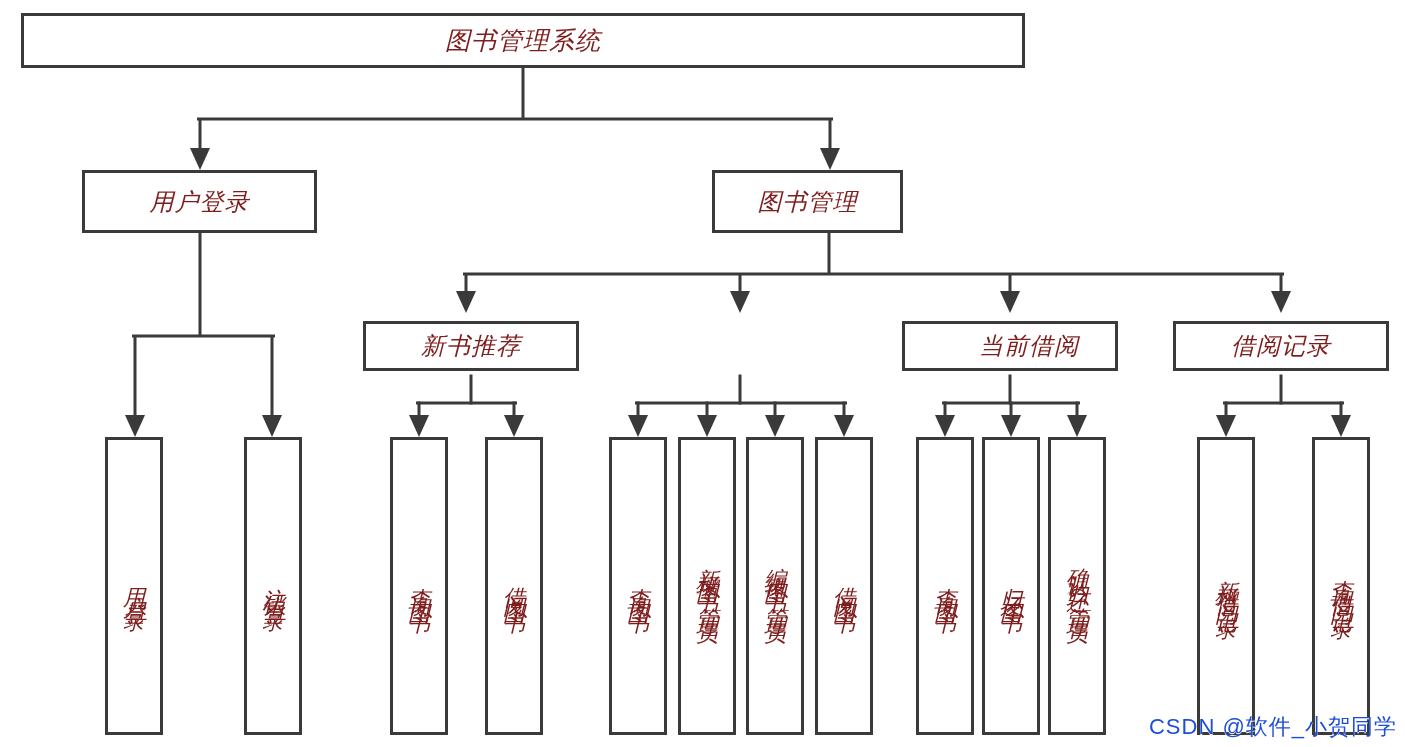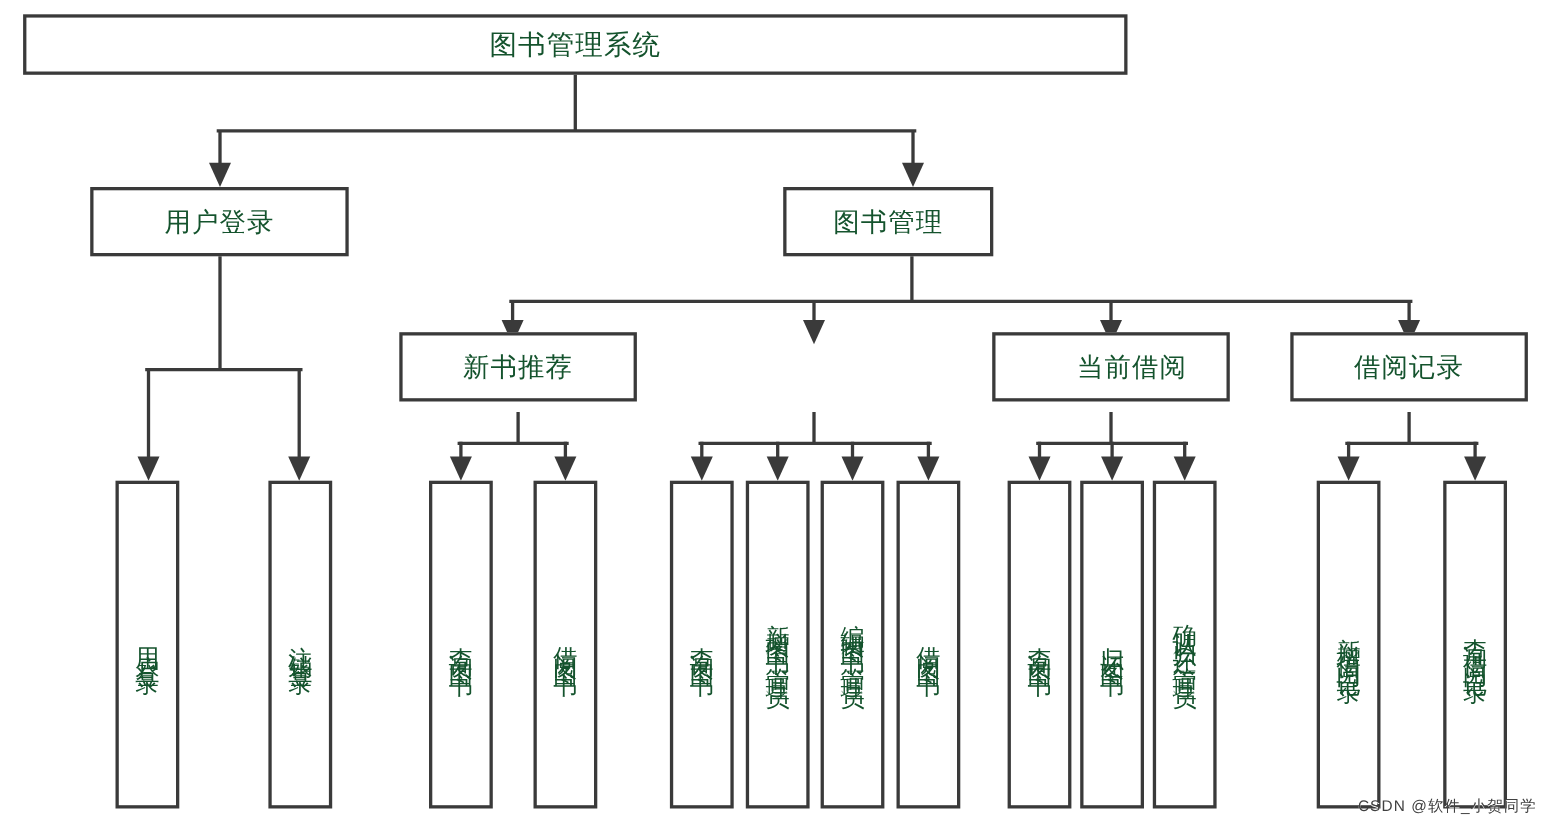--- a/index.html
+++ b/index.html
@@ -24,40 +24,41 @@
     pointer-events: none;
   }
   .node {
     position: absolute;
     box-sizing: border-box;
     border: 3px solid #3a3a3a;
     background: #ffffff;
     display: flex;
     align-items: center;
     justify-content: center;
-    color: #14532d;
+    color: #7f1d1d;
     z-index: 2;
+    font-style: italic;
   }
   .node.root   { font-size: 25px; letter-spacing: 1px; }
   .node.branch { font-size: 24px; letter-spacing: 1px; }
   .node.leaf   { font-size: 22px; }
   .node.leaf span {
     writing-mode: vertical-rl;
     text-orientation: mixed;
     letter-spacing: 8px;
     line-height: 1;
     white-space: nowrap;
   }
   
   .n-root { left: 21px;  top: 13px;  width: 1004px; height: 55px; }
   
   .n-ul   { left: 82px;  top: 170px; width: 235px;  height: 63px; }
   .n-bm   { left: 712px; top: 170px; width: 191px;  height: 63px; }
   
-  .lvl3   { top: 302px; width: 216px; height: 63px; }
+  .lvl3   { top: 321px; width: 216px; height: 50px; }
   .n-nbr  { left: 363px; }
   .n-bb   { left: 632px; }
   .n-cb   { left: 902px; padding-left: 38px; }
   .n-br   { left: 1173px; }
   
   .node.leaf { top: 437px; width: 58px; height: 298px; }
   .lf-1  { left: 105px; }
   .lf-2  { left: 244px; }
   .lf-3  { left: 390px; }
   .lf-4  { left: 485px; }
@@ -67,22 +68,22 @@
   .lf-8  { left: 815px; }
   .lf-9  { left: 916px; }
   .lf-10 { left: 982px; }
   .lf-11 { left: 1048px; }
   .lf-12 { left: 1197px; }
   .lf-13 { left: 1312px; }
   .watermark {
     position: absolute;
     right: 8px;
     bottom: 5px;
-    font-size: 14px;
-    color: #404040;
+    font-size: 22px;
+    color: #1d4ed8;
     letter-spacing: 1px;
     white-space: nowrap;
     z-index: 5;
     text-shadow: 0 1px 0 #ffffff;
   }
 </style>
 </head>
 <body>
 
 <div class="canvas">

